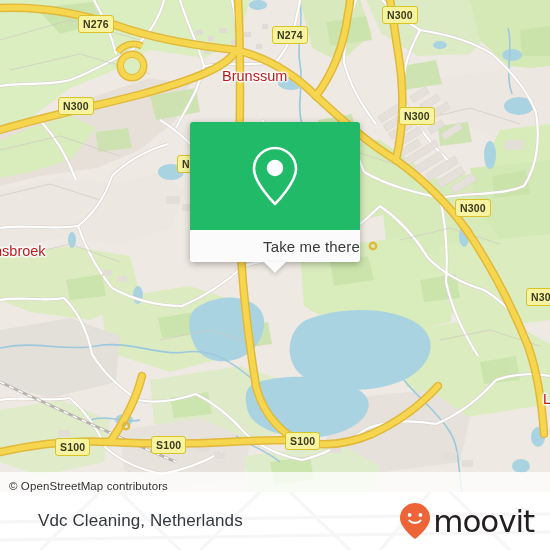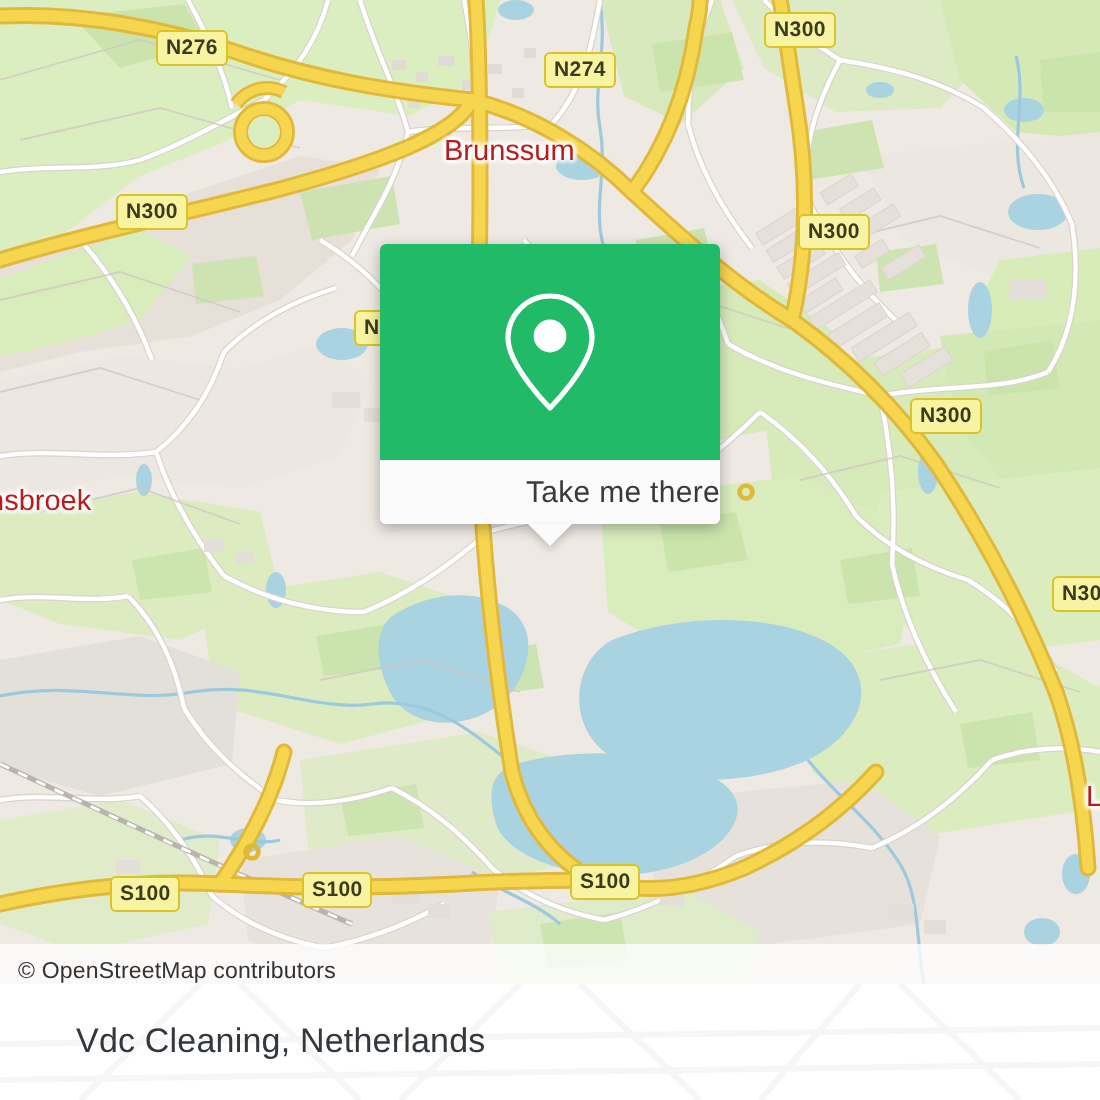--- a/index.html
+++ b/index.html
@@ -457,15 +457,24 @@
           <path d="M120,0 L180,58"></path>
         <path d="M200,58 L260,0"></path>
           <path d="M290,0 L350,58"></path>
         <path d="M0,30 L550,22"></path>
           <path d="M0,48 L550,40"></path>
         <path d="M380,58 L430,0"></path>
           <path d="M450,0 L510,58"></path>
       </g>
     </svg>
     <div id="footer-title">Vdc Cleaning, Netherlands</div>
+    <div id="brand">
+      <svg width="32" height="38" viewBox="0 0 32 38">
+        <path d="M16 1 C7.7 1 1 7.7 1 16 C1 26 16 37 16 37 C16 37 31 26 31 16 C31 7.7 24.3 1 16 1 Z" fill="#ec6437"></path>
+        <circle cx="10.6" cy="13" r="1.9" fill="#ffffff"></circle>
+        <circle cx="21.4" cy="13" r="1.9" fill="#ffffff"></circle>
+        <path d="M10.5 18.6 C13 21.6 19 21.6 21.5 18.6" fill="none" stroke="#ffffff" stroke-width="2.1" stroke-linecap="round"></path>
+      </svg>
+      <span id="brand-word">moovit</span>
+    </div>
   </div>
 
 </div>
 
 </body></html>

